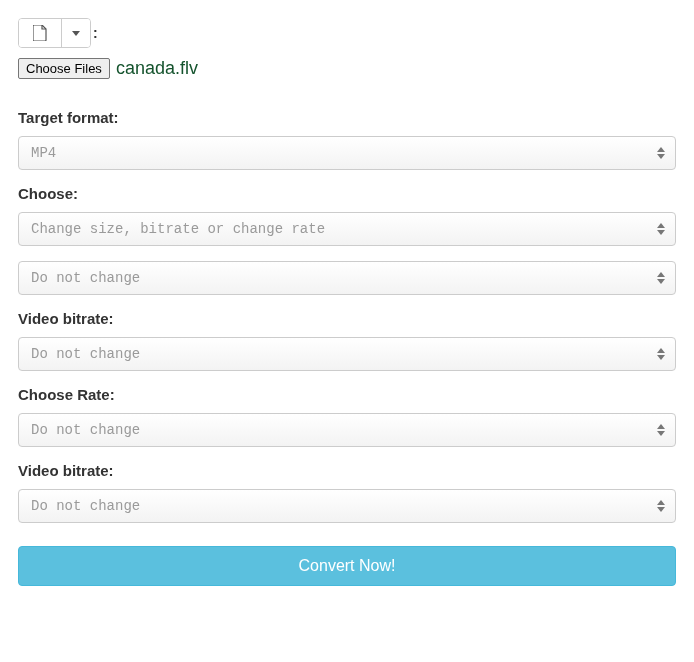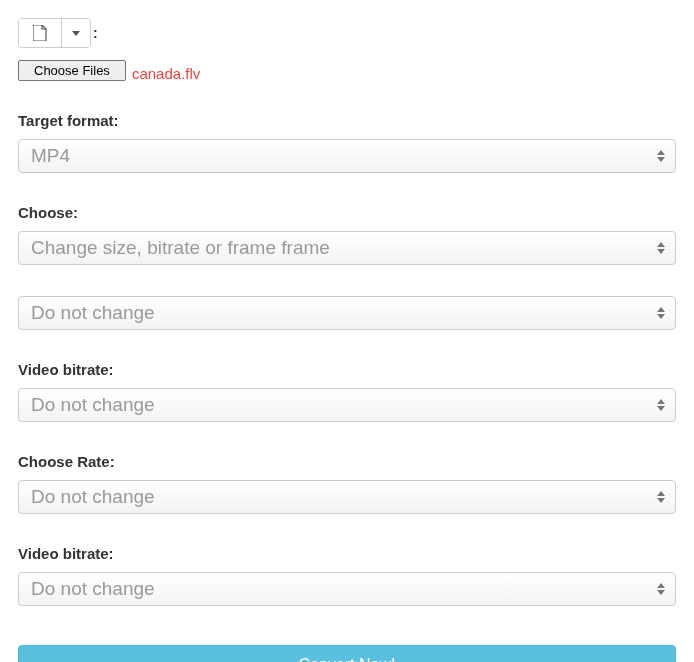--- a/index.html
+++ b/index.html
@@ -45,52 +45,52 @@
     display: flex;
     align-items: center;
     margin-bottom: 30px;
   }
   .choose-btn {
     font-family: Arial, sans-serif;
     font-size: 13px;
     background: #efefef;
     border: 1px solid #767676;
     border-radius: 2px;
-    padding: 2px 15px;
+    padding: 2px 7px;
     cursor: pointer;
     text-align: right;
   }
   .file-name {
     margin-left: 6px;
-    color: #ef4444;
-    font-size: 15px;
-    margin-top: 7px;
+    color: #14532d;
+    font-size: 18px;
   }
   .field {
-    margin-bottom: 31px;
+    margin-bottom: 15px;
   }
   .field-label {
     font-weight: 600;
     color: #333;
     margin-bottom: 10px;
     font-size: 15px;
   }
   .select {
     position: relative;
     width: 100%;
     height: 34px;
     border: 1px solid #ccc;
     border-radius: 4px;
     background: linear-gradient(#fff, #f3f3f3);
     display: flex;
     align-items: center;
     padding: 0 36px 0 12px;
     color: #9a9a9a;
     cursor: pointer;
-    font-size: 19px;
+    font-size: 14px;
+    font-family: Liberation Mono, monospace;
   }
   .select .arrows {
     position: absolute;
     right: 10px;
     top: 50%;
     transform: translateY(-50%);
     display: flex;
     flex-direction: column;
     gap: 2px;
   }
@@ -146,21 +146,21 @@
       <svg width="8" height="5" viewBox="0 0 8 5">
           <path d="M0 0 L8 0 L4 5 Z" fill="#777"></path>
         </svg>
     </span>
   </div>
 </div>
 
 <div class="field">
   <div class="field-label">Choose:</div>
   <div class="select">
-    <span>Change size, bitrate or frame frame</span>
+    <span>Change size, bitrate or change rate</span>
     <span class="arrows">
       <svg width="8" height="5" viewBox="0 0 8 5">
           <path d="M4 0 L8 5 L0 5 Z" fill="#777"></path>
         </svg>
       <svg width="8" height="5" viewBox="0 0 8 5">
           <path d="M0 0 L8 0 L4 5 Z" fill="#777"></path>
         </svg>
     </span>
   </div>
 </div>

